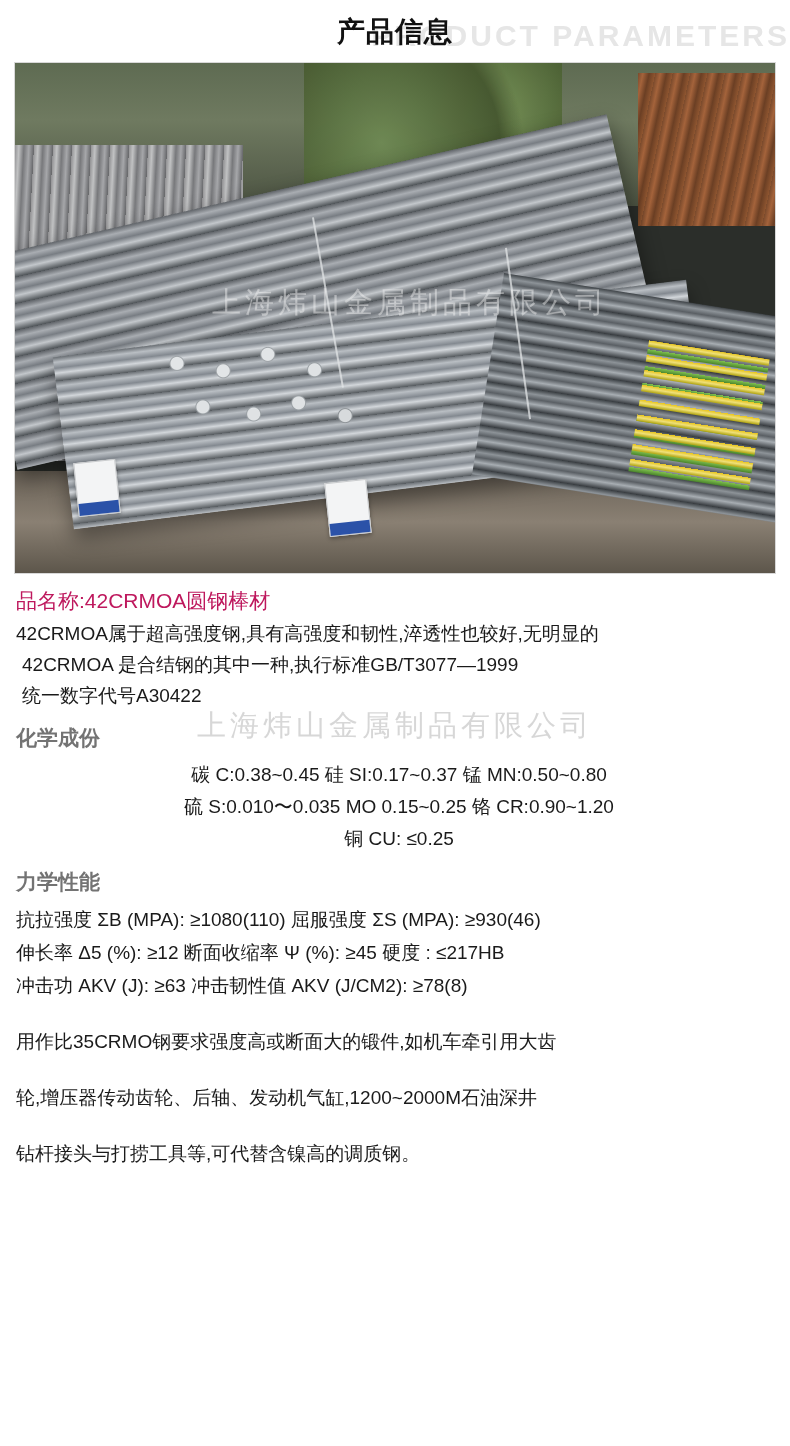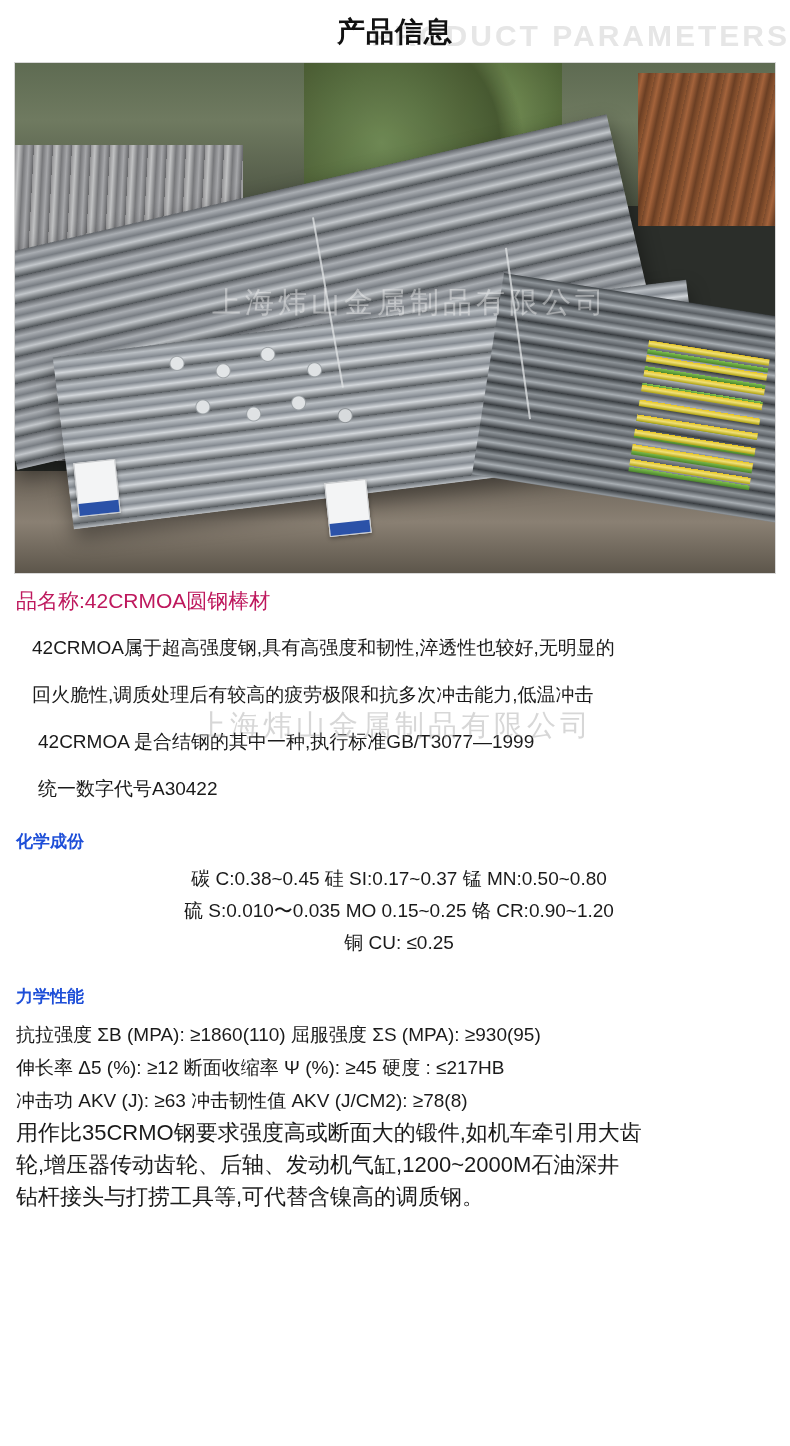--- a/index.html
+++ b/index.html
@@ -170,43 +170,44 @@
   .lead-title {
     font-size: 21px;
     line-height: 30px;
     margin: 6px 0 2px 0;
     color: #be185d;
   }
   .para {
     font-size: 19px;
     line-height: 31px;
     color: #1a1a1a;
-    margin: 16px;
+    margin: 0;
   }
   .para-indent { padding-left: 6px; }
   .section-h {
-    font-size: 17px;
+    font-size: 21px;
     font-weight: bold;
     line-height: 38px;
-    margin: 19px 0 2px 0;
-    color: #1d4ed8;
+    margin: 8px 0 2px 0;
+    color: #737373;
   }
   .chem-line {
     font-size: 19px;
     line-height: 32px;
     padding-left: 8px;
     text-align: center;
   }
   .mech-line {
     font-size: 19px;
     line-height: 33px;
   }
   .use-para {
-    font-size: 22px;
+    font-size: 19px;
     line-height: 32px;
+    margin-top: 24px;
   }
 </style>
 </head>
 <body>
 
 <div class="header">
   <div class="header-bg-text">PRODUCT PARAMETERS</div>
   <div class="header-title">产品信息</div>
 </div>
 
@@ -226,31 +227,30 @@
   <div class="ph-tag t1"></div>
   <div class="ph-tag t2"></div>
   <div class="watermark wm-photo" style="top:220px">上海炜山金属制品有限公司</div>
 </div>
 
 <div class="body">
 
   <div class="lead-title">品名称:42CRMOA圆钢棒材</div>
 
   <p class="para">42CRMOA属于超高强度钢,具有高强度和韧性,淬透性也较好,无明显的</p>
-  <p class="para">回火脆性,调质处理后有较高的疲劳极限和抗多次冲击能力,低温冲击</p>
   <p class="para para-indent">42CRMOA 是合结钢的其中一种,执行标准GB/T3077—1999</p>
   <p class="para para-indent">统一数字代号A30422</p>
 
   <div class="section-h">化学成份</div>
   <div class="chem-line">碳 C:0.38~0.45 硅 SI:0.17~0.37 锰 MN:0.50~0.80</div>
   <div class="chem-line">硫 S:0.010〜0.035 MO 0.15~0.25 铬 CR:0.90~1.20</div>
   <div class="chem-line">铜 CU: ≤0.25</div>
 
   <div class="section-h">力学性能</div>
-  <div class="mech-line">抗拉强度 ΣB (MPA): ≥1860(110) 屈服强度 ΣS (MPA): ≥930(95)</div>
+  <div class="mech-line">抗拉强度 ΣB (MPA): ≥1080(110) 屈服强度 ΣS (MPA): ≥930(46)</div>
   <div class="mech-line">伸长率 Δ5 (%): ≥12 断面收缩率 Ψ (%): ≥45 硬度 : ≤217HB</div>
   <div class="mech-line">冲击功 AKV (J): ≥63 冲击韧性值 AKV (J/CM2): ≥78(8)</div>
 
   <div class="use-para">用作比35CRMO钢要求强度高或断面大的锻件,如机车牵引用大齿</div>
   <div class="use-para">轮,增压器传动齿轮、后轴、发动机气缸,1200~2000M石油深井</div>
   <div class="use-para">钻杆接头与打捞工具等,可代替含镍高的调质钢。</div>
 </div>
 
 <div class="watermark">上海炜山金属制品有限公司</div>
 

